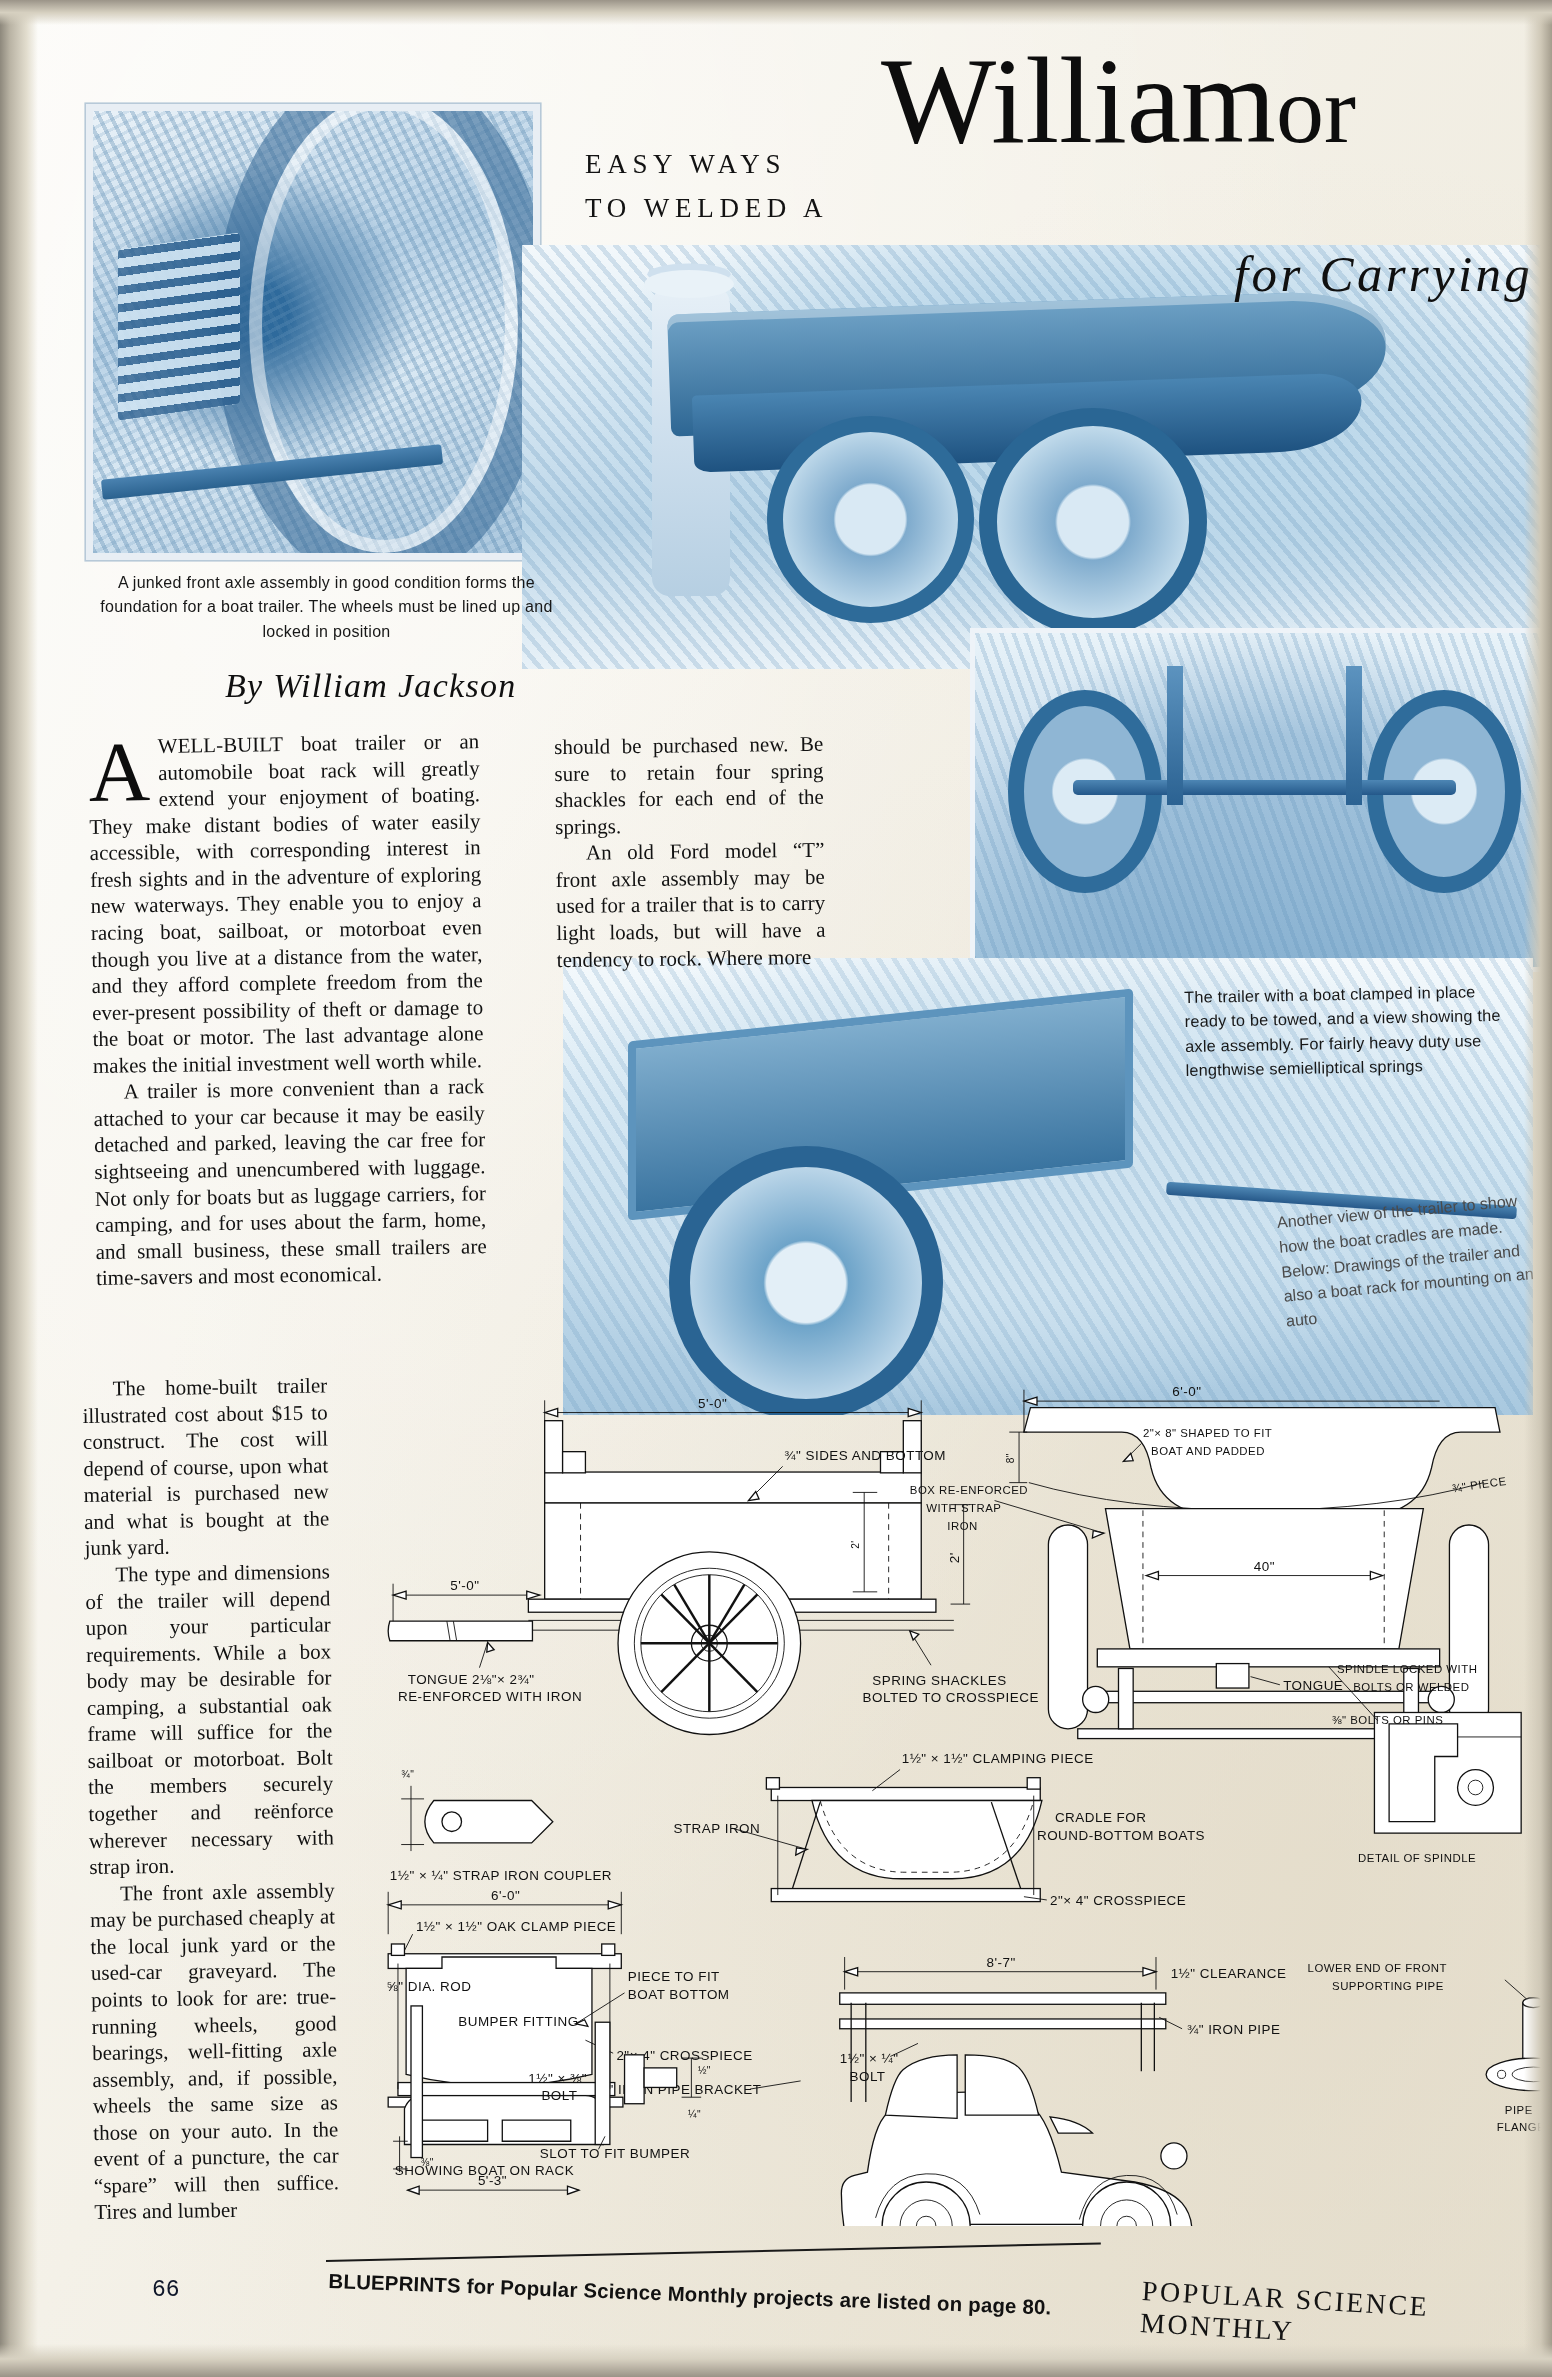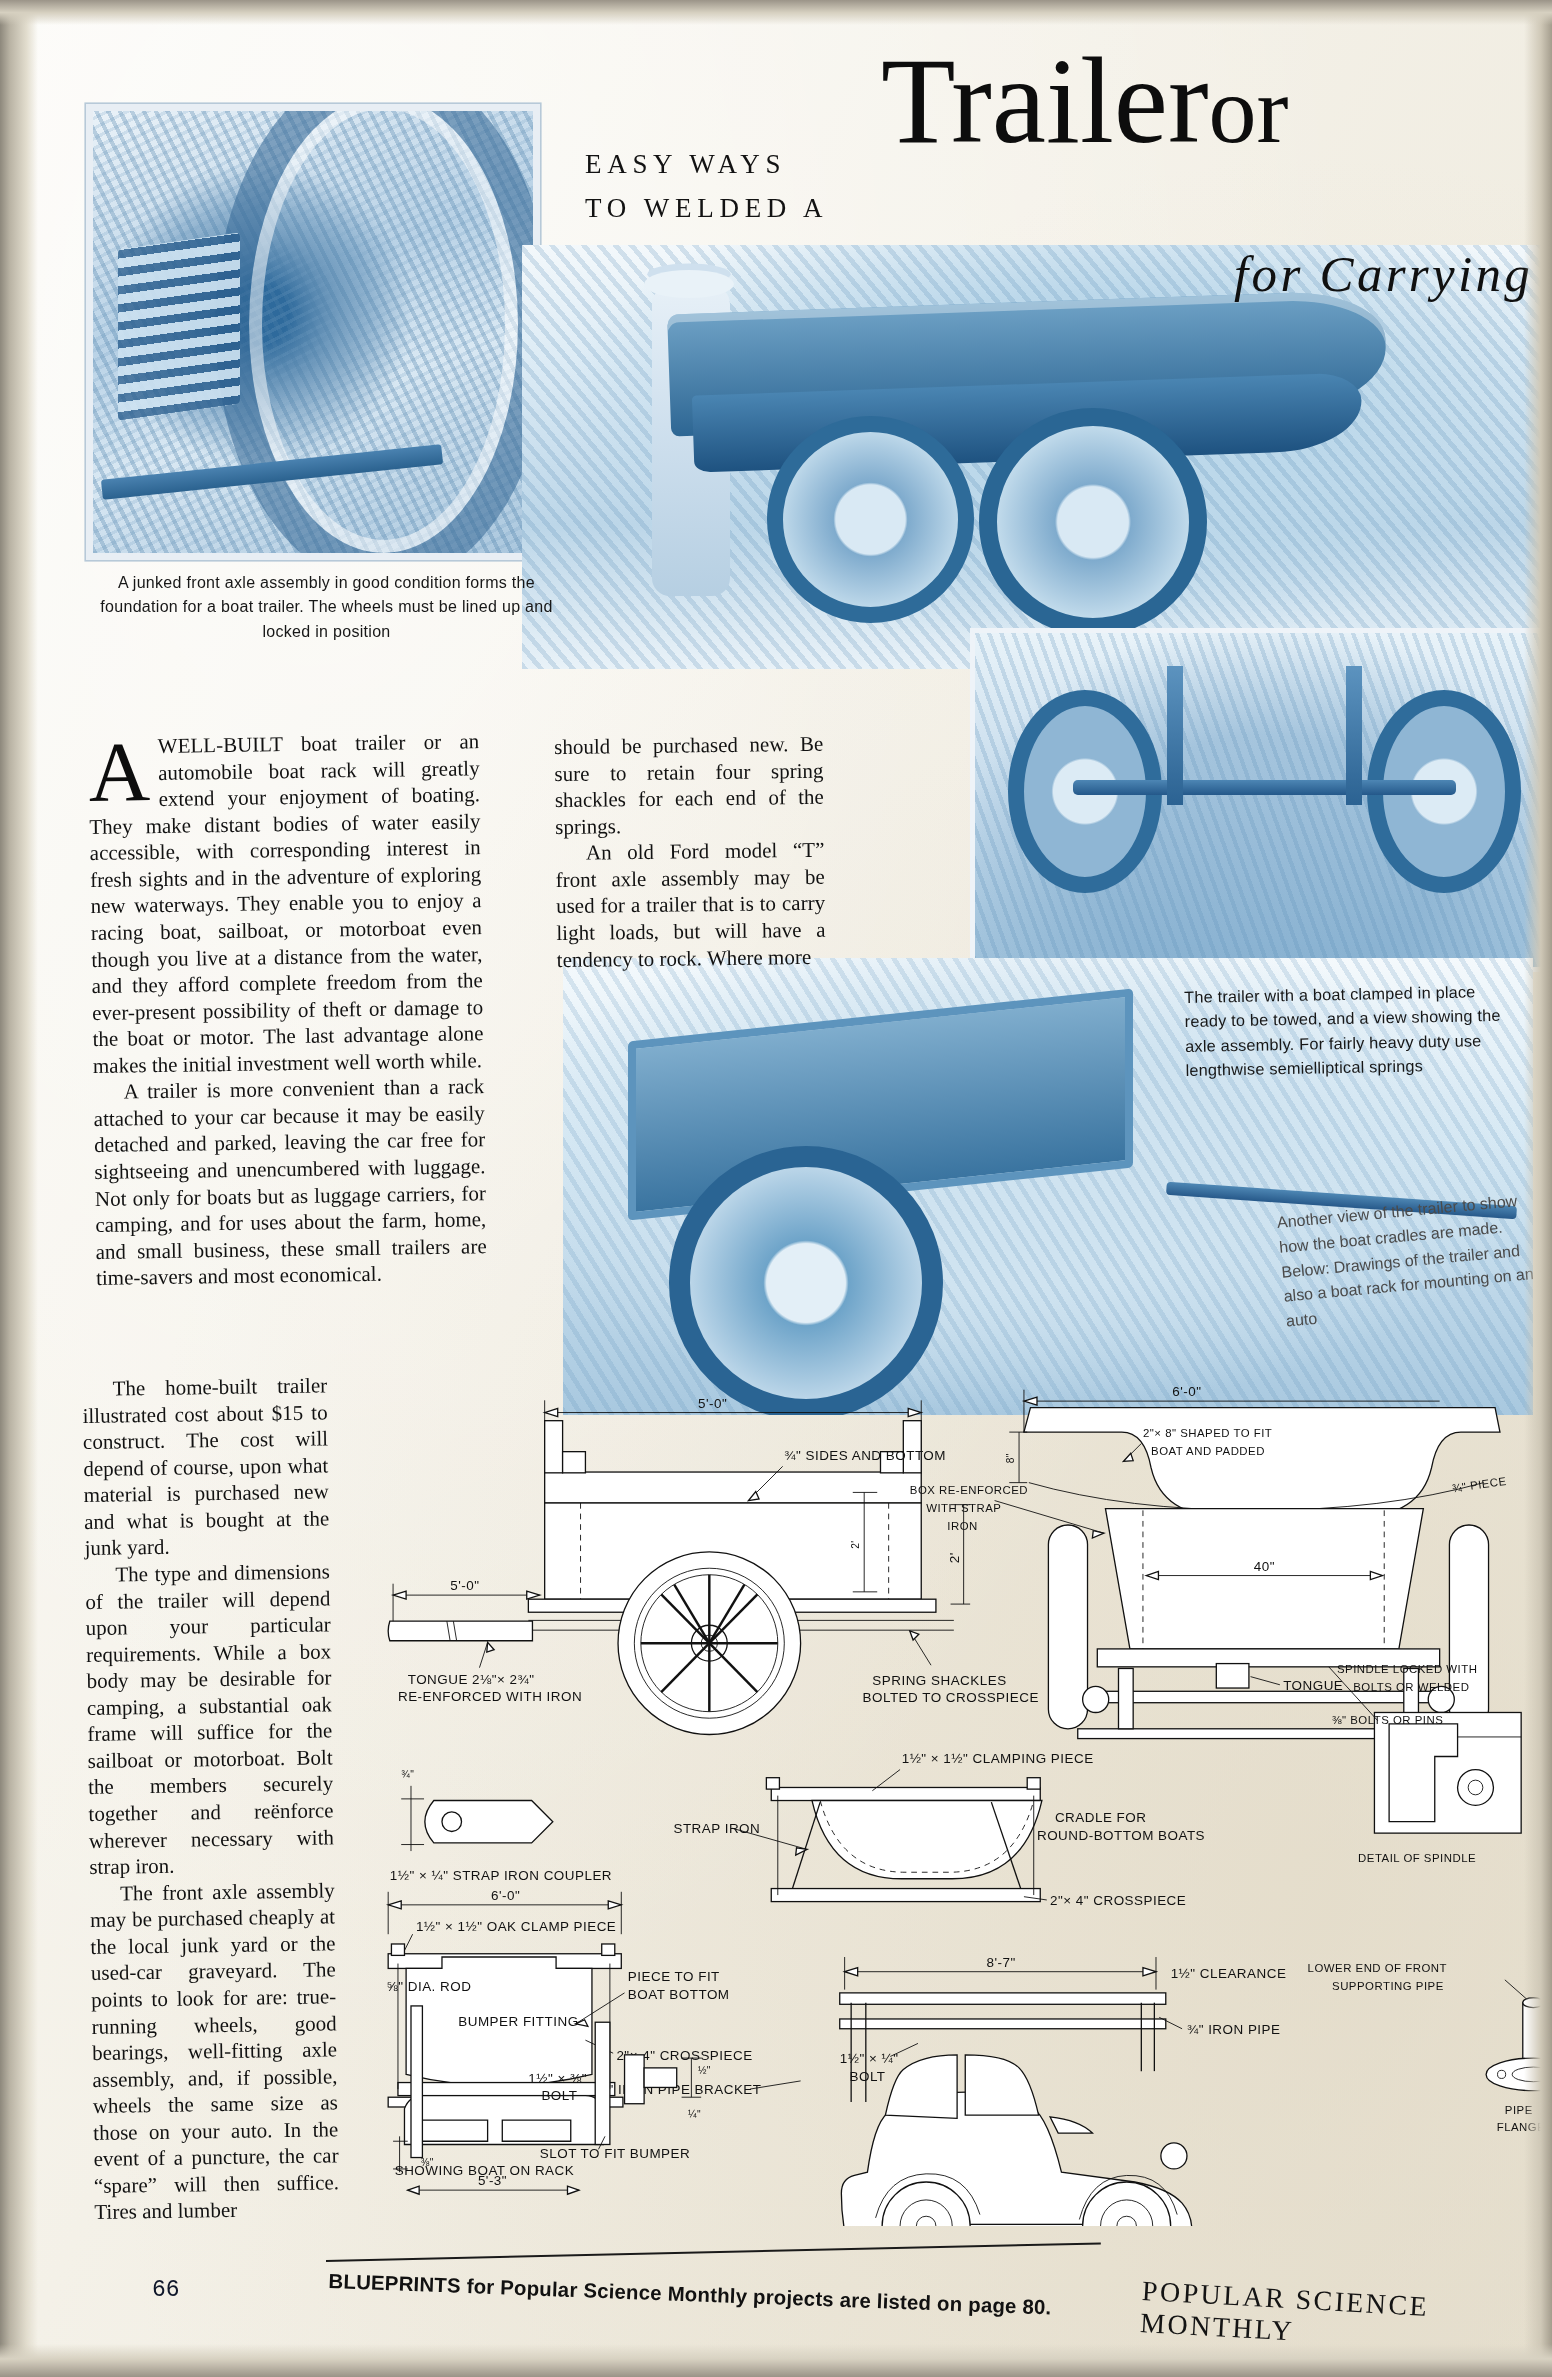--- a/index.html
+++ b/index.html
@@ -220,29 +220,30 @@
       <div class="tg"></div>
     </div>
   </div>
 
   <div class="abs" id="kicker">
     <div>EASY  WAYS</div>
     <div>TO  WELDED  A</div>
   </div>
 
   <div class="abs" id="maintitle">
-    <span>Trailer</span><span class="ital">or</span>
+    <span>William</span><span class="ital">or</span>
   </div>
 
   <div class="abs" id="subtitle">for Carrying</div>
 
   <div class="abs caption" id="cap-axle">A junked front axle assembly in good condition forms the foundation for a boat trailer. The wheels must be lined up and locked in position</div>
   <div class="abs caption" id="cap-trailer">The trailer with a boat clamped in place ready to be towed, and a view showing the axle assembly. For fairly heavy duty use lengthwise semielliptical springs</div>
   <div class="abs caption" id="cap-another">Another view of the trailer to show how the boat cradles are made. Below: Drawings of the trailer and also a boat rack for mounting on an auto</div>
 
+  <div class="abs" id="byline">By William Jackson</div>
 
   <div class="abs col" id="col1">
     <span class="dropcap">A</span>
     <p class="first">WELL-BUILT boat trailer or an automobile boat rack will greatly extend your enjoyment of boating.  They make distant bodies of water easily accessible, with corresponding interest in fresh sights and in the adventure of exploring new waterways.  They enable you to enjoy a racing boat, sailboat, or motorboat even though you live at a distance from the water, and they afford complete freedom from the ever-present possibility of theft or damage to the boat or motor.  The last advantage alone makes the initial investment well worth while.</p>
     <p>A trailer is more convenient than a rack attached to your car because it may be easily detached and parked, leaving the car free for sightseeing and unencumbered with luggage.  Not only for boats but as luggage carriers, for camping, and for uses about the farm, home, and small business, these small trailers are time-savers and most economical.</p>
   </div>
 
   <div class="abs col" id="col2">
     <p class="first">should be purchased new. Be sure to retain four spring shackles for each end of the springs.</p>
     <p>An old Ford model “T” front axle assembly may be used for a trailer that is to carry light loads, but will have a tendency to rock. Where more</p>

